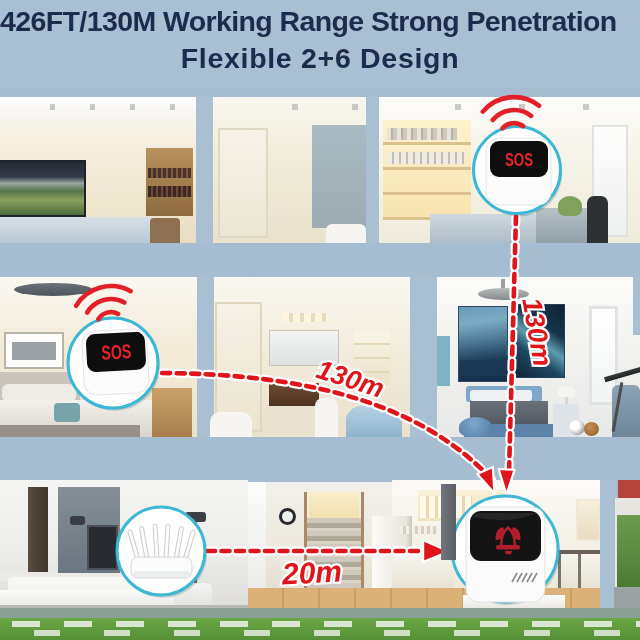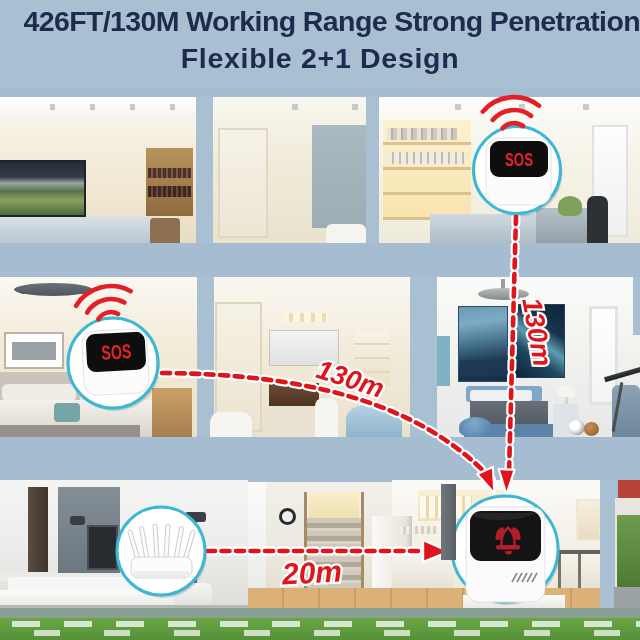--- a/index.html
+++ b/index.html
@@ -5,23 +5,23 @@
   html,body{margin:0;padding:0;}
   #page{position:relative;width:640px;height:640px;overflow:hidden;background:#a9bfd2;font-family:"Liberation Sans",sans-serif;}
   .abs{position:absolute;}
 </style>
 </head>
 <body>
 <div id="page">
 
   <div class="abs" style="left:0;top:0;width:640px;height:88px;background:#a9bfd2;"></div>
 
-  <div class="abs" style="left:0;top:5px;width:640px;text-align:right;font-weight:bold;font-size:28.5px;color:#1d2b4d;letter-spacing:-0.6px;">426FT/130M Working Range Strong Penetration</div>
-
-  <div class="abs" style="left:0;top:42px;width:640px;text-align:center;font-weight:bold;font-size:28.5px;color:#1d2b4d;letter-spacing:0.7px;">Flexible 2+1 Design</div>
+  <div class="abs" style="left:0;top:5px;width:640px;text-align:left;font-weight:bold;font-size:28.5px;color:#1d2b4d;letter-spacing:-0.6px;">426FT/130M Working Range Strong Penetration</div>
+
+  <div class="abs" style="left:0;top:42px;width:640px;text-align:center;font-weight:bold;font-size:28.5px;color:#1d2b4d;letter-spacing:0.7px;">Flexible 2+6 Design</div>
 
   <div class="abs" style="left:0;top:88px;width:640px;height:532px;background:#a6bdd1;"></div>
 
   <div class="abs" style="left:0;top:97px;width:196px;height:146px;background:linear-gradient(#fbfaf6 0%,#f6efe0 30%,#efe6cf 75%,#e7dcc2 100%);"></div>
 
   <div class="abs" style="left:0;top:97px;width:196px;height:26px;background:linear-gradient(#ffffff,#f4f1ea);"></div>
 
   <div class="abs" style="left:0;top:160px;width:86px;height:57px;background:linear-gradient(#272b33 0%,#323b47 28%,#9aa7a0 40%,#55744a 55%,#8aa05c 72%,#4e6b3e 100%);border:2px solid #20242a;border-left:none;box-sizing:border-box;"></div>
 
   <div class="abs" style="left:0;top:217px;width:152px;height:26px;background:linear-gradient(#d7e0e6,#b9c7d1);"></div>

